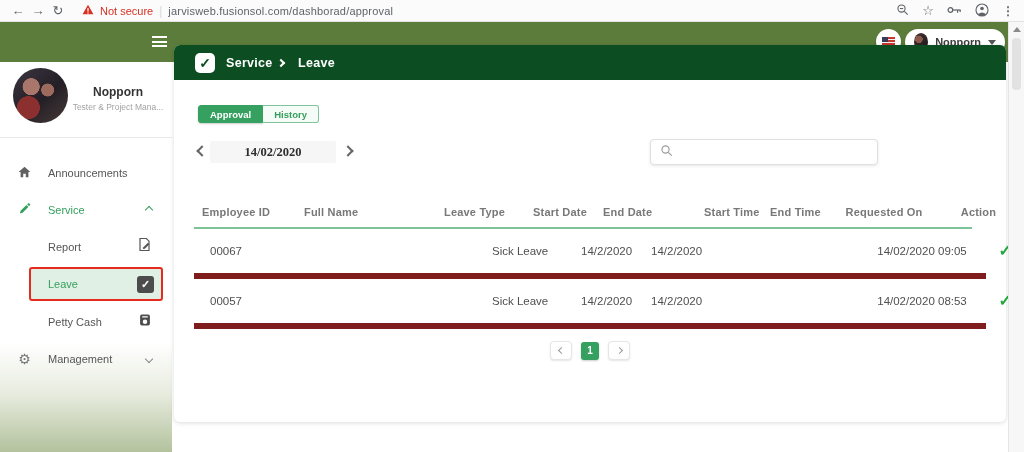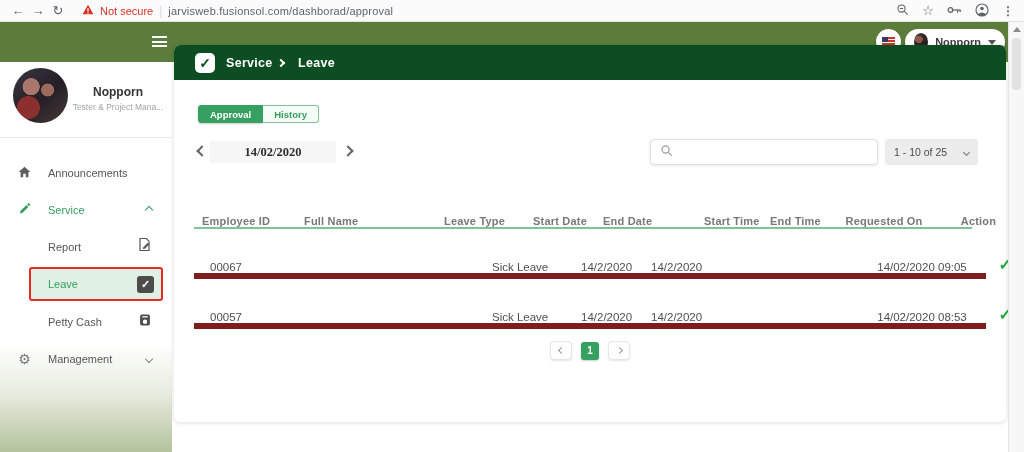--- a/index.html
+++ b/index.html
@@ -100,21 +100,21 @@
     font-family:"Liberation Serif",serif;font-weight:bold;font-size:12.5px;color:#2e2e2e;}
   .search-box{position:absolute;left:476px;top:-2px;width:228px;height:26px;background:#fff;border:1px solid #e0e0e0;
     border-radius:4px;box-shadow:0 1px 3px rgba(0,0,0,.10);display:flex;align-items:center;padding:0 9px;gap:7px;}
   .search-box input{border:none;outline:none;flex:1;font-size:11px;color:#444;background:transparent;}
   .range-box{position:absolute;left:711px;top:-2px;width:93px;height:26px;background:#ececec;border-radius:3px;
     display:flex;align-items:center;padding:0 9px;cursor:pointer;}
   .range-label{font-size:10.5px;color:#4d4d4d;flex:1;}
   .range-box .chev{width:5px;height:5px;border-color:#777;}
 
   .dtable{position:absolute;left:0;top:152px;width:832px;}
-  .t-row{display:flex;align-items:flex-end;}
+  .t-row{display:flex;align-items:center;}
   .t-head{height:30px;}
   .t-head .cell{font-size:11px;font-weight:bold;color:#787878;letter-spacing:.2px;}
   .green-line{margin-left:20px;width:778px;height:2px;background:#7cc497;}
   .t-body-row{height:50px;border-bottom:6px solid #7f1d1d;margin-left:20px;width:792px;padding-left:8px;}
   .t-body-row .cell{font-size:11.5px;color:#4f4f4f;}
   .cell{flex:none;}
   .c1{width:130px;padding-left:28px;}
   .t-body-row .c1{padding-left:8px;width:150px;}
   .c2{width:140px;} .c3{width:89px;} .c4{width:70px;} .c5{width:69px;} .c6{width:66px;margin-left:32px;} .c7{width:55px;}
   .c8{width:118px;text-align:center;} .c9{width:71px;text-align:center;}
@@ -276,24 +276,20 @@
       <span class="chev-btn date-next"></span>
       <div class="search-box">
         <span>
           <svg width="13" height="13" viewBox="0 0 20 20">
               <circle cx="8.5" cy="8.5" r="5.5" fill="none" stroke="#9b9b9b" stroke-width="1.8"></circle>
               <line x1="12.8" y1="12.8" x2="18" y2="18" stroke="#9b9b9b" stroke-width="1.8"></line>
             </svg>
         </span>
         <input type="text" placeholder="" style="">
       </div>
-      <div class="range-box">
-        <span class="range-label">1 - 10 of 25</span>
-        <span class="chev dn"></span>
-      </div>
     </div>
 
     <div class="dtable">
       <div class="t-row t-head">
         <span class="cell c1">Employee ID</span>
         <span class="cell c2">Full Name</span>
         <span class="cell c3">Leave Type</span>
         <span class="cell c4">Start Date</span>
         <span class="cell c5">End Date</span>
         <span class="cell c6">Start Time</span>

